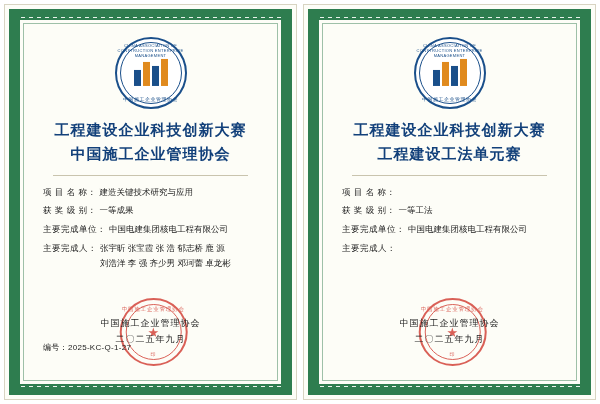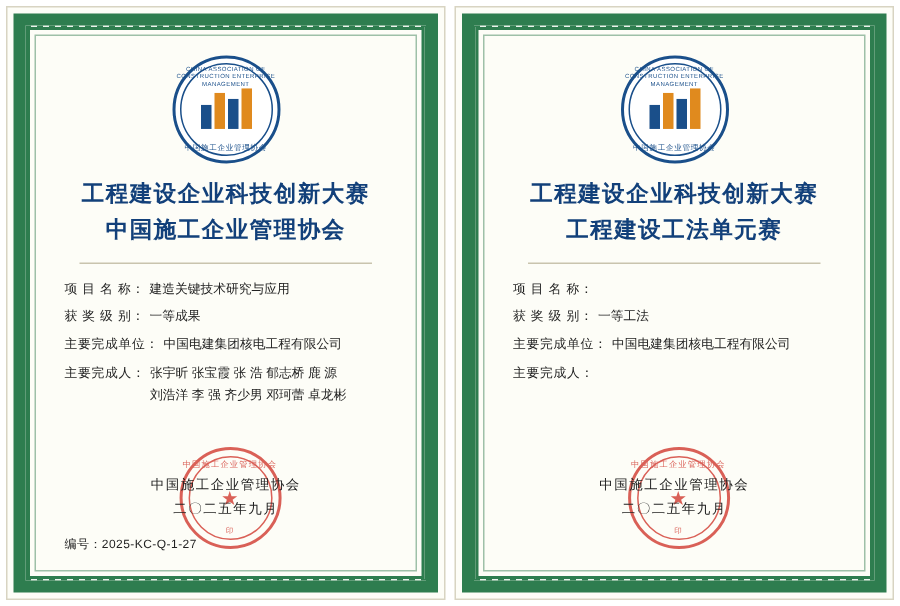--- a/index.html
+++ b/index.html
@@ -200,21 +200,21 @@
     position:absolute;left:0;right:0;top:6px;
     text-align:center;font-size:5.5px;color:#d0352b;letter-spacing:.8px;
   }
   .seal .seal-bottom{
     position:absolute;left:0;right:0;bottom:7px;
     text-align:center;font-size:5px;color:#d0352b;letter-spacing:.5px;
   }
   .code{
     position:absolute;
     left:16px;
-    bottom:9px;
+    bottom:24px;
     font-size:8px;
     color:#222;
     letter-spacing:.3px;
   }
 </style>
 </head>
 <body>
 
 <div class="page">
 

